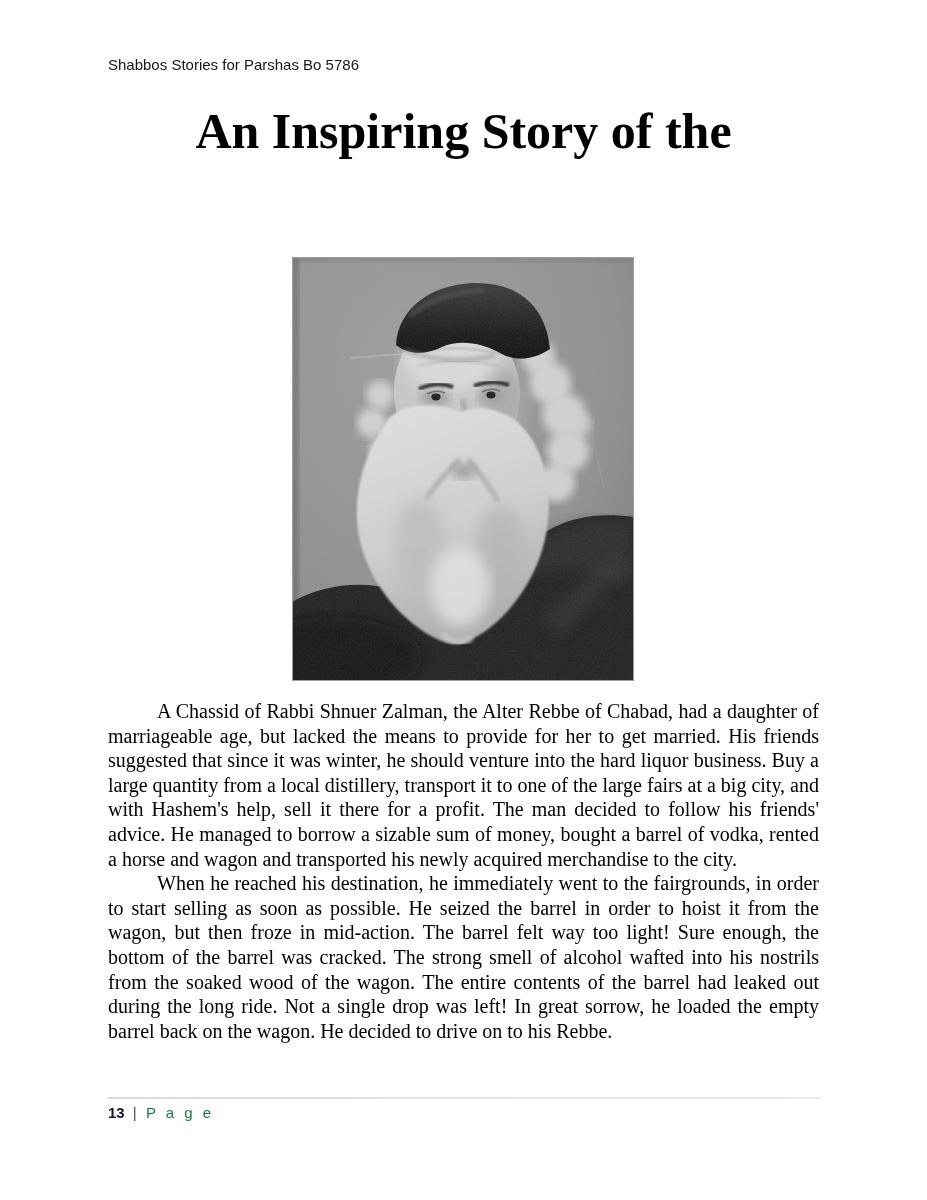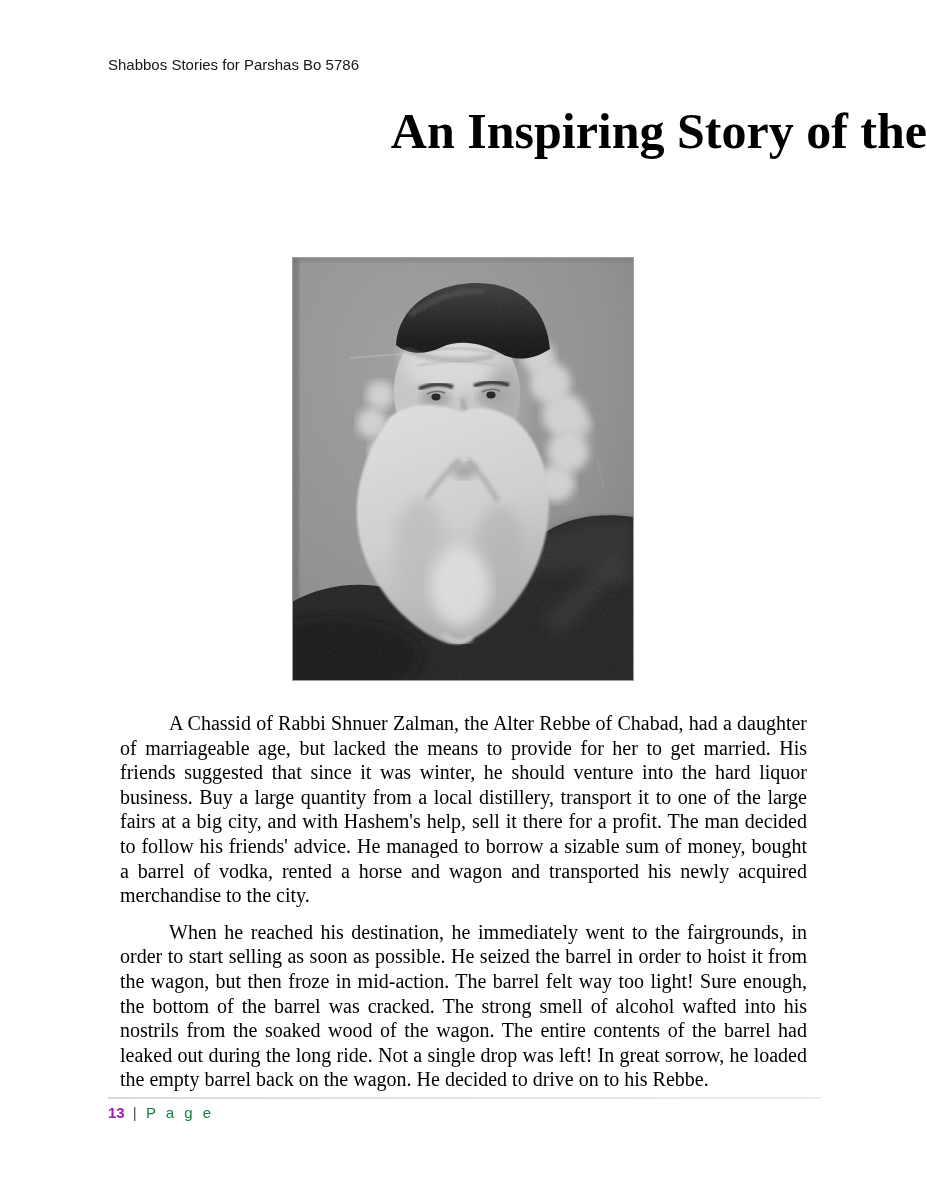--- a/index.html
+++ b/index.html
@@ -3,38 +3,38 @@
 <meta charset="utf-8">
 <style>
   html,body{margin:0;padding:0;background:#ffffff;}
   body{width:927px;height:1200px;position:relative;overflow:hidden;
        font-family:"Liberation Sans",sans-serif;}
   .page{position:absolute;inset:0;background:#ffffff;padding-left:18px;}
 
   .doc-header{position:absolute;left:108px;top:56px;
     font-family:"Liberation Sans",sans-serif;font-size:15px;color:#161616;}
 
-  .doc-title{position:absolute;left:0;right:0;top:101px;text-align:right;
+  .doc-title{position:absolute;left:0;right:0;top:101px;text-align:center;
     font-family:"Liberation Serif",serif;font-weight:bold;font-size:50px;
     line-height:61px;color:#000;}
 
   .portrait-wrap{position:absolute;left:292px;top:257px;width:342px;height:424px;
     box-shadow:0 0 0 1px #a8a8a8 inset;}
   .portrait-wrap svg{display:block;width:342px;height:424px;}
 
   .body-text{position:absolute;left:108px;top:699px;width:711px;
     font-family:"Liberation Serif",serif;font-size:20px;line-height:24.6px;
     color:#000;text-align:justify;}
-  .body-text p{margin:12px;text-indent:49px;}
+  .body-text p{margin:0;text-indent:49px;}
 
   .footer-rule{position:absolute;left:108px;top:1097px;width:713px;height:2px;
     background:linear-gradient(to right,#dadada,#ececec);}
   .doc-footer{position:absolute;left:108px;top:1104px;font-size:15px;
     font-family:"Liberation Sans",sans-serif;white-space:nowrap;}
-  .doc-footer .num{font-weight:bold;color:#a21caf;}
+  .doc-footer .num{font-weight:bold;color:#0f172a;}
   .doc-footer .sep{color:#4d4d4d;margin:0 5px 0 4px;}
   .doc-footer .label{color:#15803d;letter-spacing:3px;}
 </style>
 </head>
 <body>
 
 <div class="page">
 
   <div class="doc-header">Shabbos Stories for Parshas Bo 5786</div>
 

